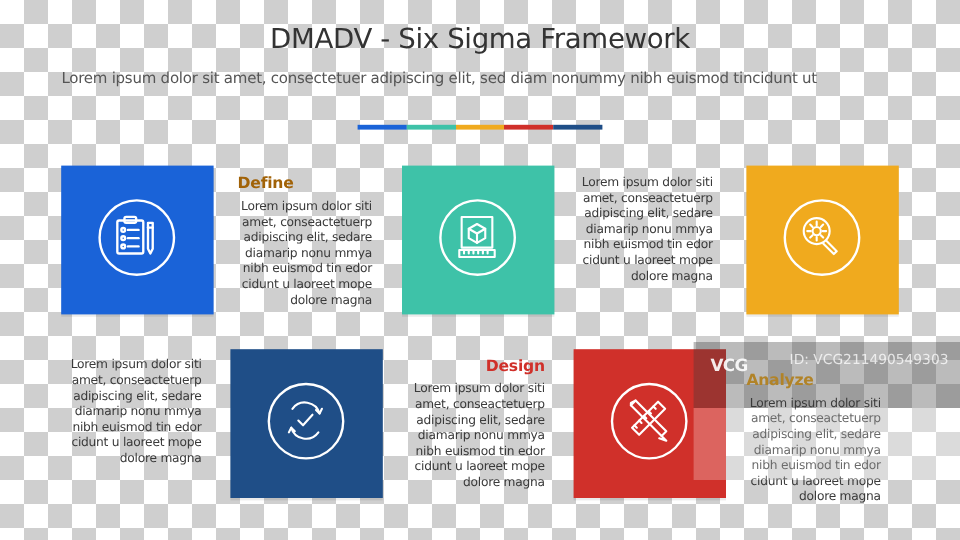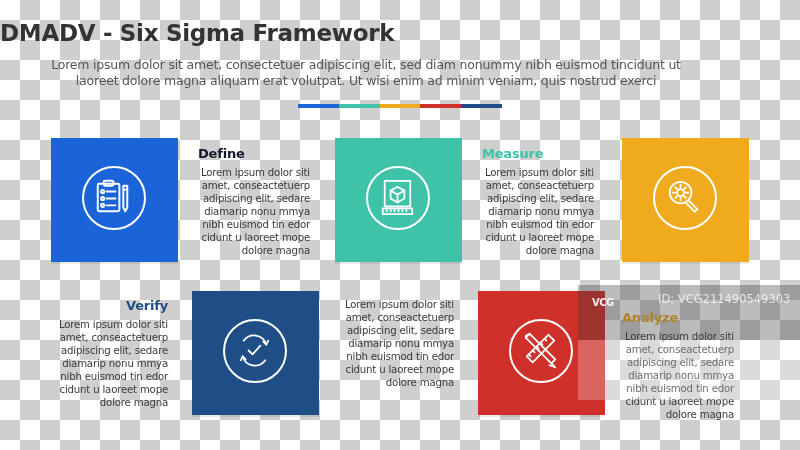--- a/index.html
+++ b/index.html
@@ -8,21 +8,21 @@
     font-family: "Liberation Sans", "DejaVu Sans", sans-serif;
     background-color: #ffffff;
     background-image:
       linear-gradient(45deg, #cfcfcf 25%, transparent 25%, transparent 75%, #cfcfcf 75%),
       linear-gradient(45deg, #cfcfcf 25%, transparent 25%, transparent 75%, #cfcfcf 75%);
     background-size: 40px 40px;
     background-position: 0 0, 20px 20px;
   }
   .title {
     position: absolute; left: 0; width: 800px; top: 20px;
-    text-align: left; font-weight: bold; font-size: 23px; color: #333333;
+    text-align: center; font-weight: normal; font-size: 23px; color: #333333;
     font-family: "DejaVu Sans", sans-serif; letter-spacing: -0.3px;
   }
   .subtitle {
     position: absolute; left: 40px; width: 652px; top: 57px;
     text-align: center; font-size: 12.5px; line-height: 16px; color: #555555;
     font-family: "DejaVu Sans", sans-serif; letter-spacing: -0.2px;
   }
   .colorbar {
     position: absolute; left: 298px; top: 104px; height: 4px; width: 204px;
     display: flex;
@@ -46,35 +46,34 @@
   .right-align { text-align: right; }
   .watermark-band {
     position: absolute; left: 578px; top: 285px; width: 222px; height: 55px;
     background: rgba(60,60,60,0.35);
   }
   .watermark-band2 {
     position: absolute; left: 578px; top: 340px; width: 222px; height: 60px;
     background: rgba(255,255,255,0.25);
   }
   .wm-logo {
-    position: absolute; left: 592px; top: 297px; font-weight: bold; font-size: 10px;
+    position: absolute; left: 592px; top: 297px; font-weight: bold; font-size: 14px;
     color: rgba(255,255,255,0.9); font-family: "DejaVu Sans", sans-serif; letter-spacing: -0.5px;
   }
   .wm-id {
     position: absolute; left: 658px; top: 292px; font-size: 11.5px;
     color: rgba(255,255,255,0.75); font-family: "DejaVu Sans", sans-serif;
   }
 </style>
 </head>
 <body>
 
 <div class="title">DMADV - Six Sigma Framework</div>
 <div class="subtitle">
   <div>Lorem ipsum dolor sit amet, consectetuer adipiscing elit, sed diam nonummy nibh euismod tincidunt ut</div>
-  <div>laoreet dolore magna aliquam erat volutpat. Ut wisi enim ad minim veniam, quis nostrud exerci</div>
 </div>
 <div class="colorbar">
   <span style="background:#1a63d8"></span>
   <span style="background:#3ec2a8"></span>
   <span style="background:#f0aa1e"></span>
   <span style="background:#d0302a"></span>
   <span style="background:#1f4e87"></span>
 </div>
 
 <div class="square" style="left:51px; top:138px; background:#1a63d8;">
@@ -87,21 +86,21 @@
       <circle cx="19" cy="31" r="1.6"></circle>
         <line x1="23" y1="31" x2="32" y2="31"></line>
       <circle cx="19" cy="38" r="1.6"></circle>
         <line x1="23" y1="38" x2="32" y2="38"></line>
       <path d="M40 18 h4 v22 l-2 4 l-2 -4 z"></path>
         <line x1="40" y1="22" x2="44" y2="22"></line>
     </svg>
   </div>
 </div>
 <div class="step-text" style="left:198px; top:146px;">
-  <div class="step-title" style="color:#0f172a">Define</div>
+  <div class="step-title" style="color:#a16207">Define</div>
   <div class="step-body">Lorem ipsum dolor siti amet, conseactetuerp adipiscing elit, sedare diamarip nonu mmya nibh euismod tin edor cidunt u laoreet mope dolore magna</div>
 </div>
 
 <div class="square" style="left:335px; top:138px; background:#3ec2a8;">
   <div class="icon-ring">
     <svg viewBox="0 0 60 60" fill="none" stroke="#fff" stroke-width="1.8" stroke-linecap="round" stroke-linejoin="round">
       <rect x="17" y="13" width="26" height="26"></rect>
       <path d="M30 19 l7 4 v8 l-7 4 l-7 -4 v-8 z"></path>
         <path d="M23 23 l7 4 l7 -4"></path>
         <line x1="30" y1="27" x2="30" y2="35"></line>
@@ -109,52 +108,51 @@
       <line x1="19" y1="41" x2="19" y2="44"></line>
         <line x1="23" y1="41" x2="23" y2="44"></line>
         <line x1="27" y1="41" x2="27" y2="44"></line>
       <line x1="31" y1="41" x2="31" y2="44"></line>
         <line x1="35" y1="41" x2="35" y2="44"></line>
         <line x1="39" y1="41" x2="39" y2="44"></line>
     </svg>
   </div>
 </div>
 <div class="step-text" style="left:482px; top:146px;">
-  <div class="step-title" style="color:#3ec2a8">Measure</div>
   <div class="step-body">Lorem ipsum dolor siti amet, conseactetuerp adipiscing elit, sedare diamarip nonu mmya nibh euismod tin edor cidunt u laoreet mope dolore magna</div>
 </div>
 
 <div class="square" style="left:622px; top:138px; background:#f0aa1e;">
   <div class="icon-ring">
     <svg viewBox="0 0 60 60" fill="none" stroke="#fff" stroke-width="1.8" stroke-linecap="round" stroke-linejoin="round">
       <circle cx="26" cy="25" r="11"></circle>
       <circle cx="26" cy="25" r="3.5"></circle>
       <path d="M26 17 v3 M26 30 v3 M18 25 h3 M31 25 h3 M20.5 19.5 l2 2 M29.5 28.5 l2 2 M20.5 30.5 l2 -2 M29.5 21.5 l2 -2"></path>
       <path d="M34 33 l9 9 l-2.5 2.5 l-9 -9"></path>
     </svg>
   </div>
 </div>
 
 <div class="step-text right-align" style="left:56px; top:298px;">
-  <div class="step-title" style="color:#1f4e87">Verify</div>
   <div class="step-body">Lorem ipsum dolor siti amet, conseactetuerp adipiscing elit, sedare diamarip nonu mmya nibh euismod tin edor cidunt u laoreet mope dolore magna</div>
 </div>
 <div class="square" style="left:192px; top:291px; background:#1f4e87;">
   <div class="icon-ring">
     <svg viewBox="0 0 60 60" fill="none" stroke="#fff" stroke-width="1.8" stroke-linecap="round" stroke-linejoin="round">
       <path d="M42 24 A13 13 0 0 0 19 20"></path>
       <path d="M18 36 A13 13 0 0 0 41 40"></path>
       <path d="M39 21 l3 3 l2 -4"></path>
       <path d="M21 39 l-3 -3 l-2 4"></path>
       <path d="M24 30 l4 4 l8 -9"></path>
     </svg>
   </div>
 </div>
 
 <div class="step-text right-align" style="left:342px; top:298px;">
+  <div class="step-title" style="color:#d0302a">Design</div>
   <div class="step-body">Lorem ipsum dolor siti amet, conseactetuerp adipiscing elit, sedare diamarip nonu mmya nibh euismod tin edor cidunt u laoreet mope dolore magna</div>
 </div>
 <div class="square" style="left:478px; top:291px; background:#d0302a;">
   <div class="icon-ring">
     <svg viewBox="0 0 60 60" fill="none" stroke="#fff" stroke-width="1.8" stroke-linecap="round" stroke-linejoin="round">
       <path d="M38 14 l6 6 l-22 22 l-6 -6 z"></path>
       <path d="M34 18 l2 2 M30 22 l2 2 M26 26 l2 2 M22 30 l2 2 M18 34 l2 2"></path>
       <path d="M15 15 l4 -2 l26 26 l-4 4 l-26 -26 z"></path>
       <path d="M41 43 l4 4 l-6 -2"></path>
       <line x1="19" y1="13" x2="15" y2="17"></line>

